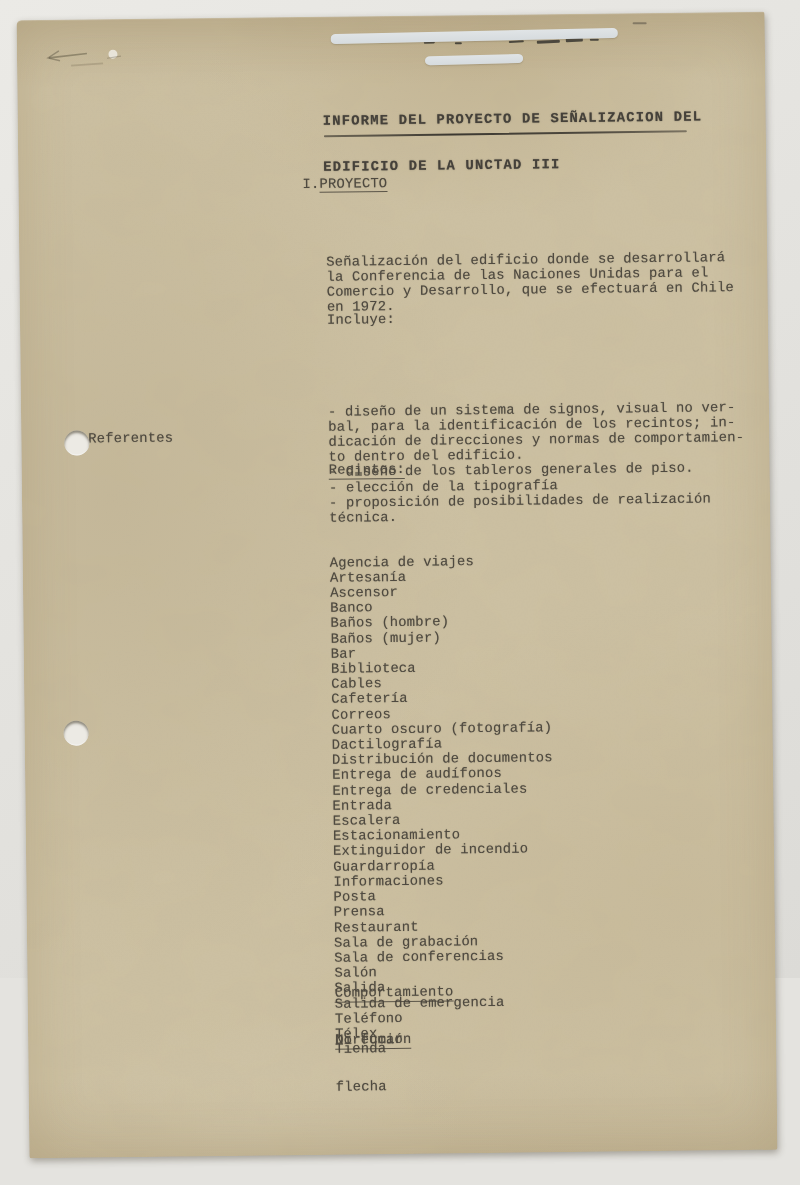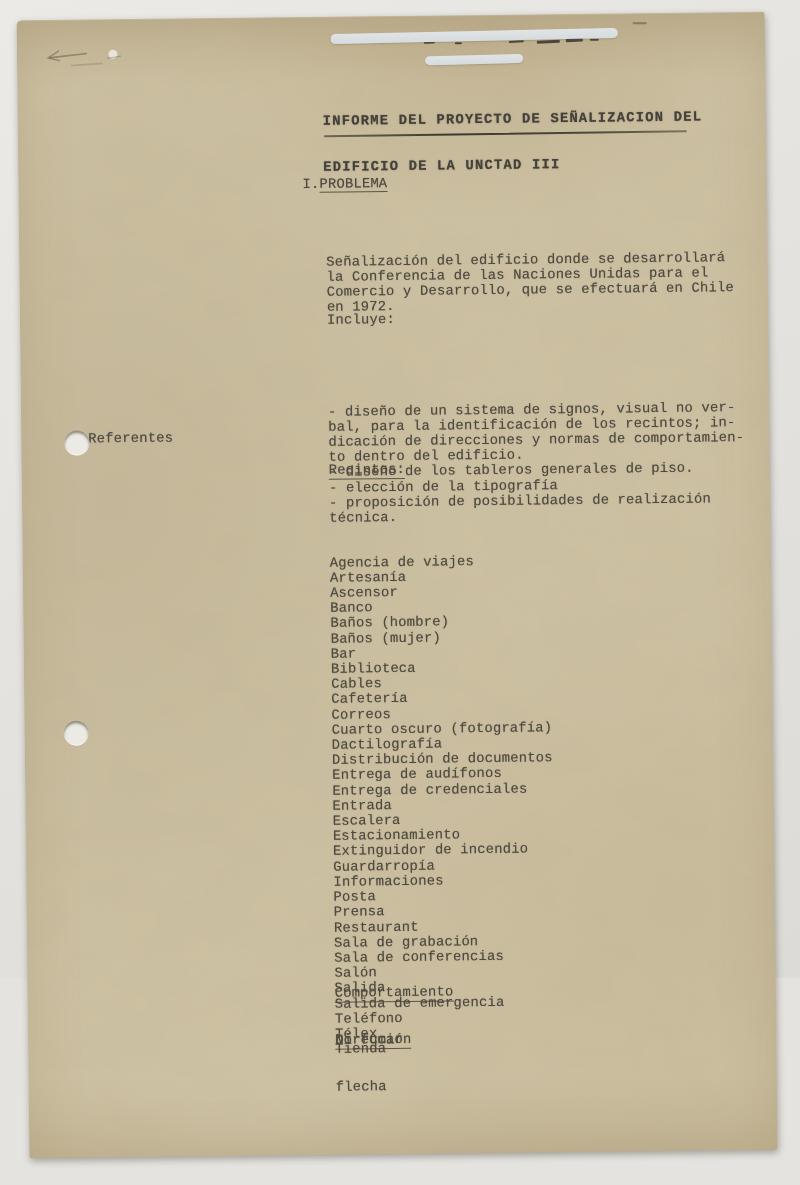--- a/index.html
+++ b/index.html
@@ -86,21 +86,21 @@
 
     <div class="hole" style="left:43px; top:411px;"></div>
     <div class="hole" style="left:39px; top:701px;"></div>
 
     <div class="tblock title" style="left:305px; top:67px;">
       <div>INFORME DEL PROYECTO DE SEÑALIZACION DEL</div>
       <div>EDIFICIO DE LA UNCTAD III</div>
     </div>
     <div class="rule" style="left:306px; top:118px; width:363px;"></div>
 
-    <div class="tblock" style="left:284px; top:160px;"><span>I.</span><span class="u">PROBLEMA</span></div>
+    <div class="tblock" style="left:284px; top:160px;"><span>I.</span><span class="u">PROYECTO</span></div>
 
     <div class="tblock" style="left:307px; top:192px;">
       
     <div>Señalización del edificio donde se desarrollará</div><div>la Conferencia de las Naciones Unidas para el</div><div>Comercio y Desarrollo, que se efectuará en Chile</div><div>en 1972.</div></div>
 
     <div class="tblock" style="left:307px; top:266px;">
       <div>Incluye:</div>
       <div>
         
       <div>- diseño de un sistema de signos, visual no ver-</div><div>bal, para la identificación de los recintos; in-</div><div>dicación de direcciones y normas de comportamien-</div><div>to dentro del edificio.</div><div>- diseño de los tableros generales de piso.</div><div>- elección de la tipografía</div><div>- proposición de posibilidades de realización</div><div>técnica.</div></div>

